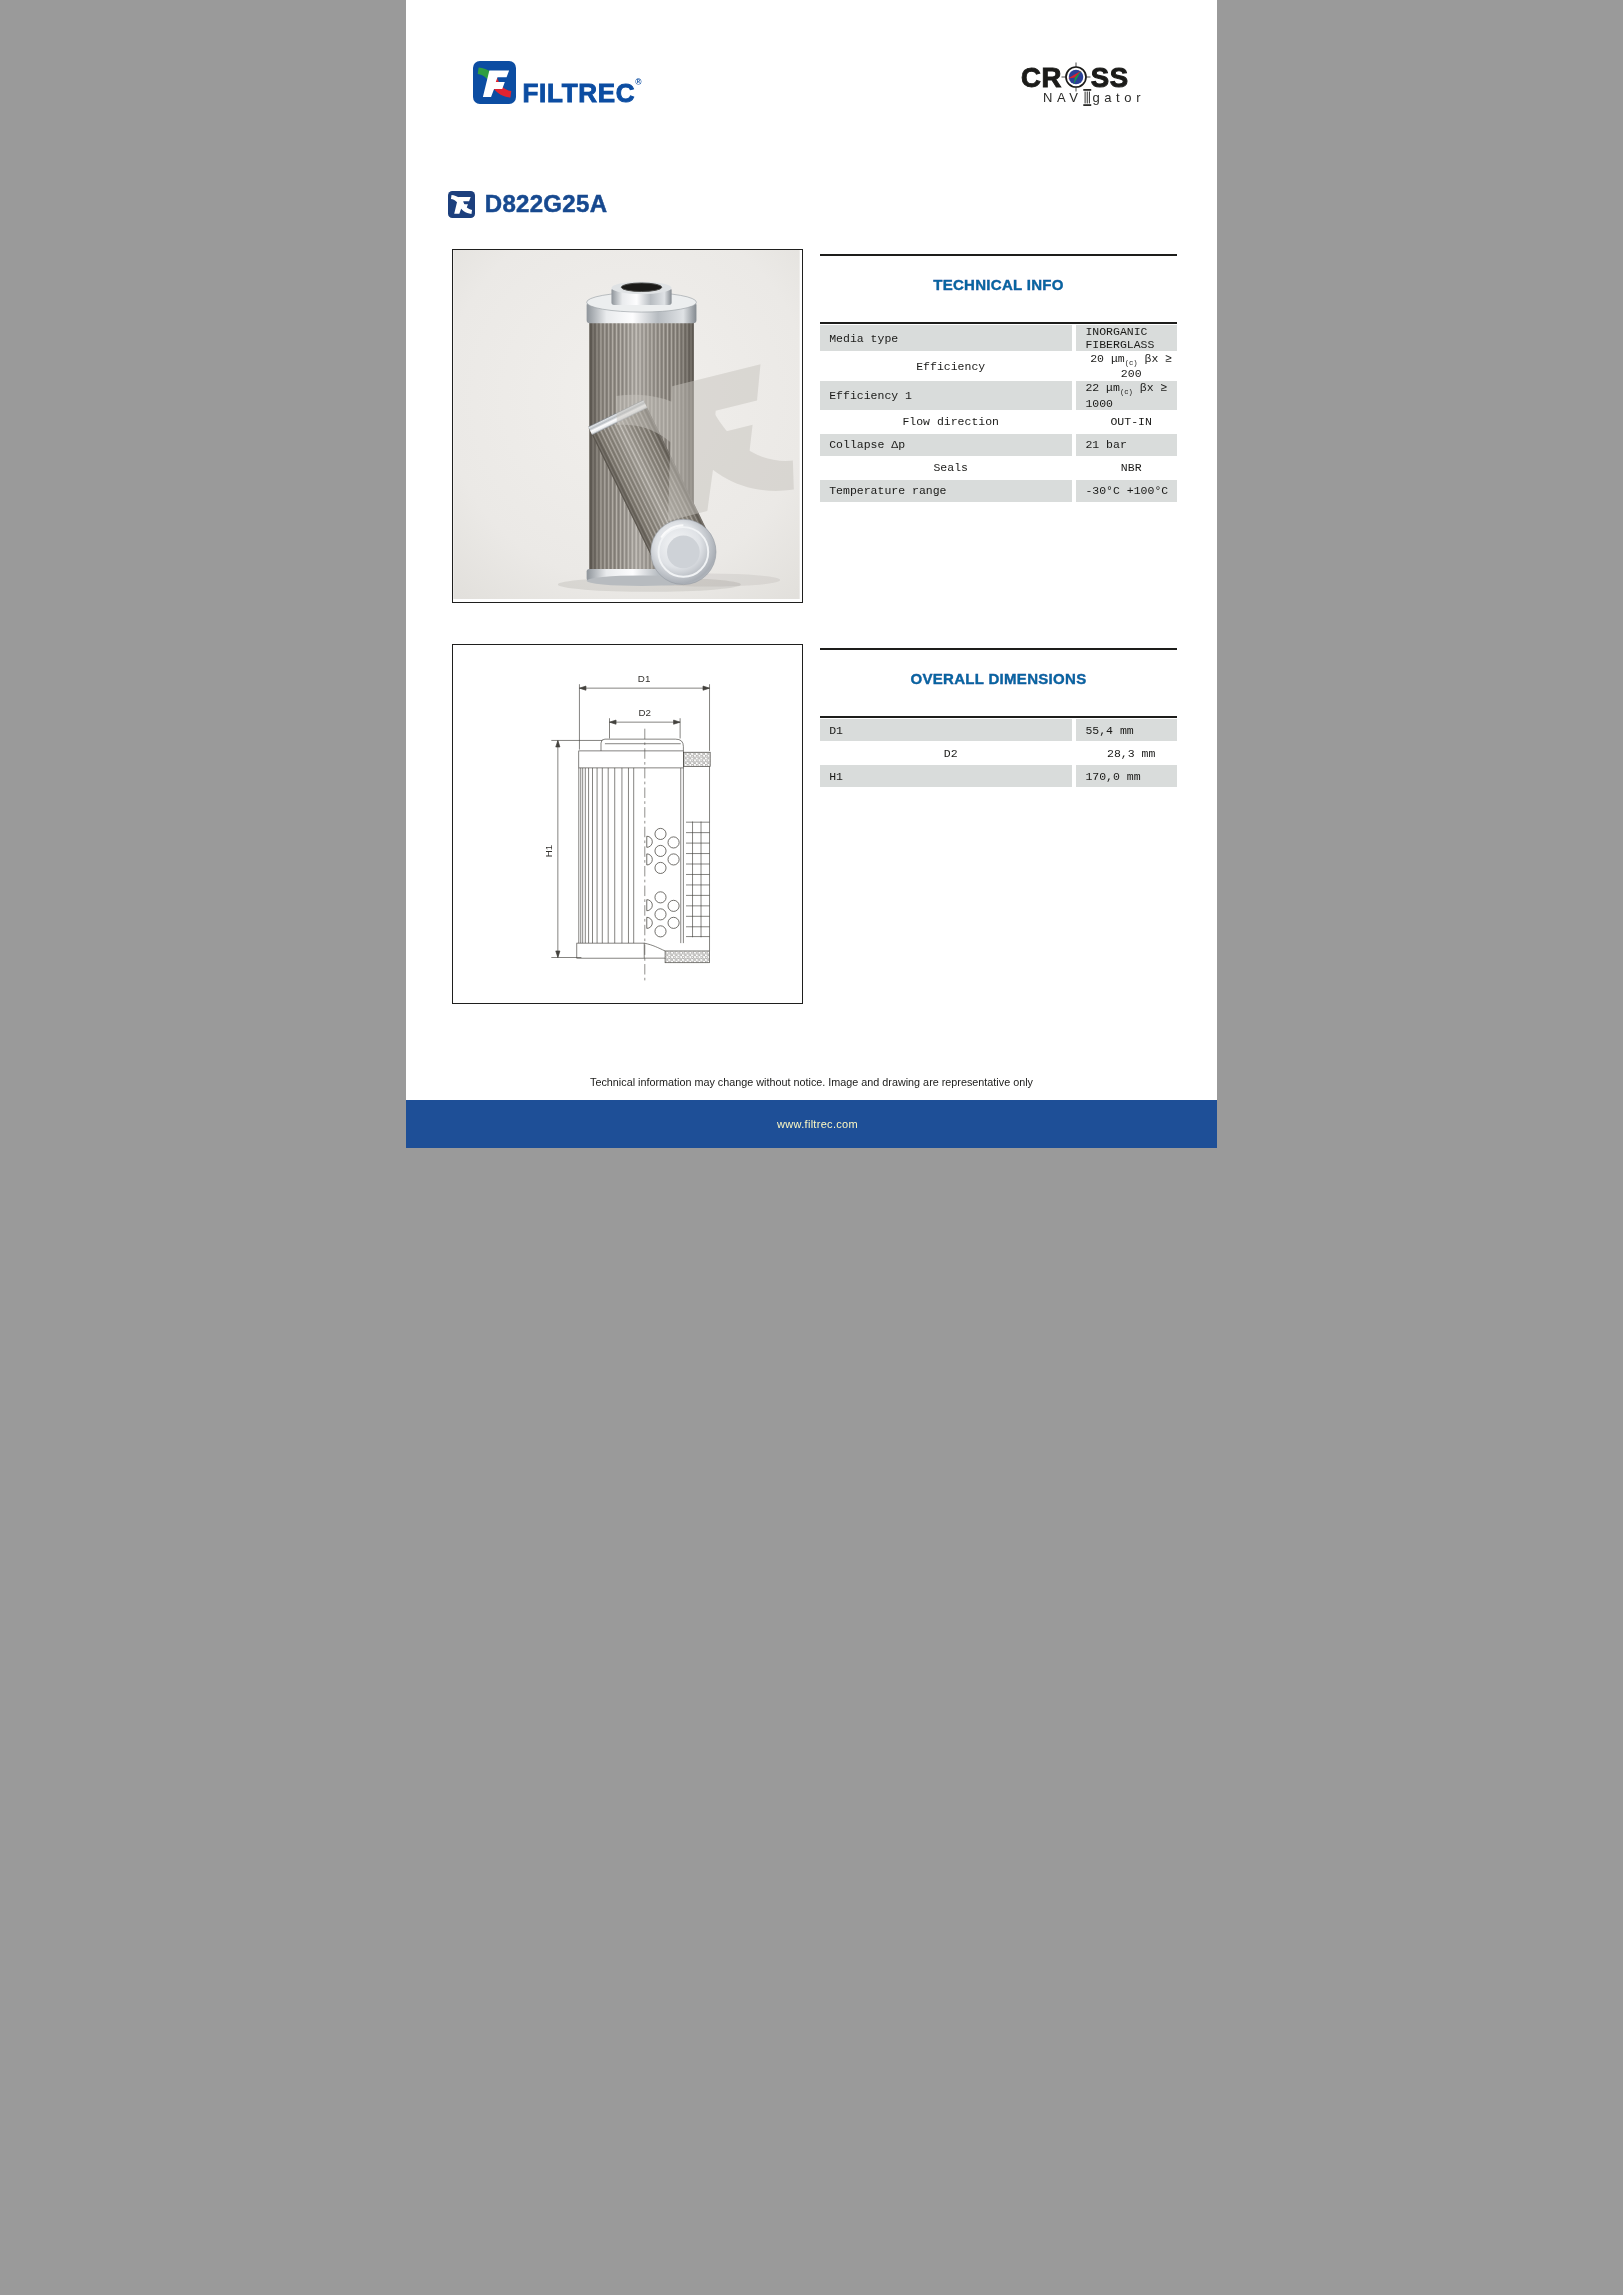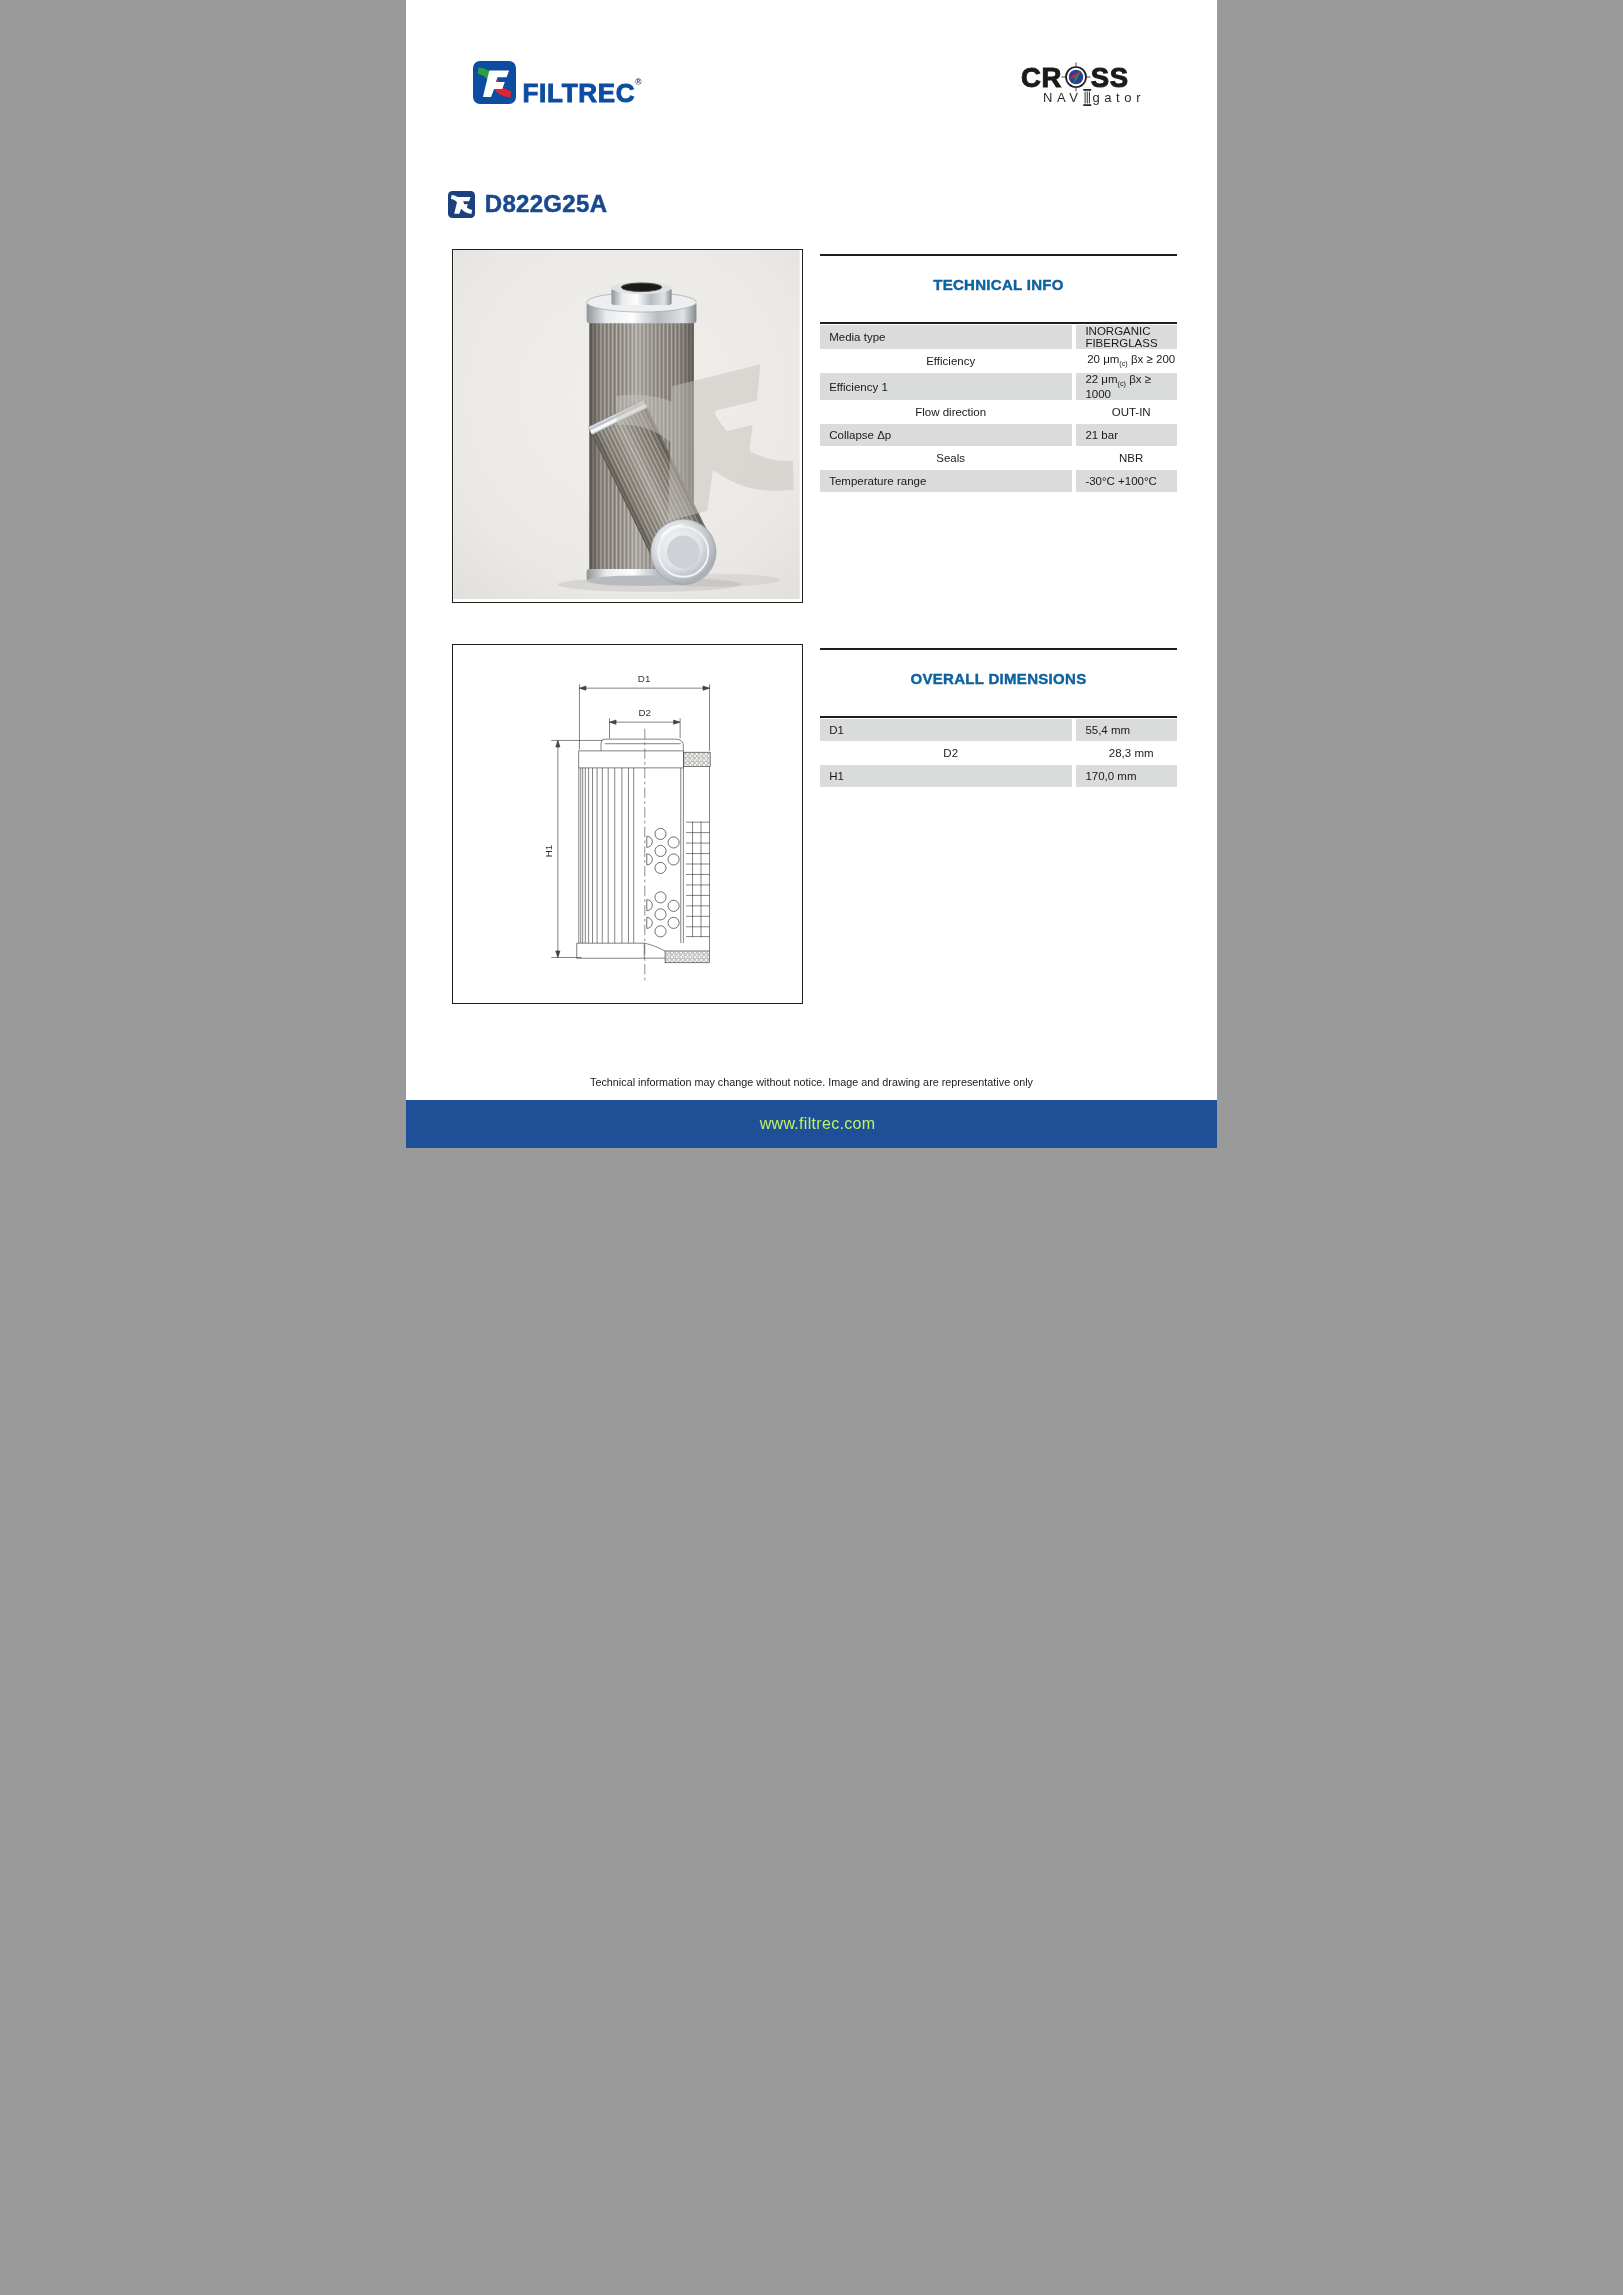--- a/index.html
+++ b/index.html
@@ -41,36 +41,36 @@
   
   .section{position:absolute; left:414px; width:357px; border-top:2px solid #1d1d1b;}
   .tech-section{top:254px;}
   .dims-section{top:648px;}
   .section-title{
     text-align:center; color:#0369a1; font-weight:bold; font-size:15px;
     margin:20px 0 29px 0; letter-spacing:0.3px; -webkit-text-stroke:0.4px #1c4e9c;
   }
   .data-table{border-top:2px solid #1d1d1b;}
   .data-table table{width:100%; border-collapse:separate; border-spacing:0 1.3px;}
-  .data-table td{height:22px; font-size:11.5px; padding:0 0 0 9.2px; vertical-align:middle;}
+  .data-table td{height:22px; font-size:11.5px; padding:0 0 0 9.2px; vertical-align:middle;font-family:Liberation Mono, monospace;}
   .data-table tr.row-odd td{background:#d9dcdb;}
   .data-table tr.row-even td{background:#ffffff;text-align:center;}
   .cell-label{width:243px;}
   .cell-value{border-left:4.6px solid #ffffff;}
   .cell-value sub{font-size:7.2px;}
   
   .footer-note{
     position:absolute; left:0; right:0; top:1076px; text-align:center;
     font-size:10.8px; color:#1b1b19;
   }
   .bottom-bar{
     position:absolute; left:0; right:0; bottom:0; height:48px; background:#1e4f97;
     display:flex; align-items:center; justify-content:center;
   }
-  .website{color:#bef264; font-size:16px; letter-spacing:0.3px;margin-left:12px;}
+  .website{color:#fef9c3; font-size:11px; letter-spacing:0.3px;margin-left:12px;}
 </style>
 </head>
 <body>
 
 <div class="page">
 
   <div class="filtrec-logo">
     <svg width="43" height="43" viewBox="0 0 100 100">
       <rect x="0" y="0" width="100" height="100" rx="16" fill="#0c4da2"></rect>
       <path d="M13,15 C35,17 51,29 59,49 L44,61 C37,42 26,32 11,30 Z" fill="#2f9e41"></path>

